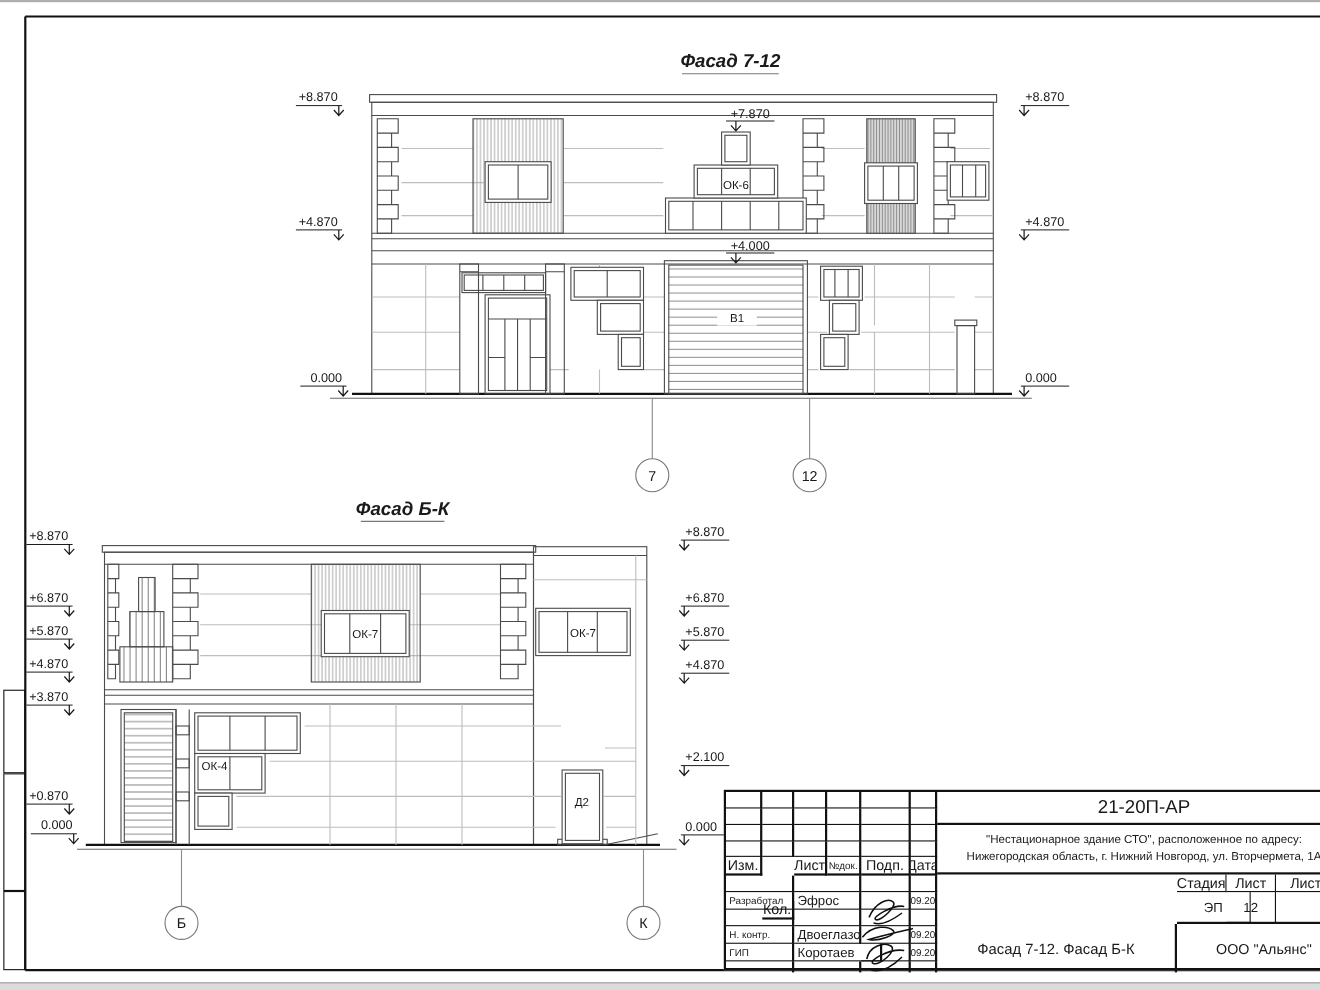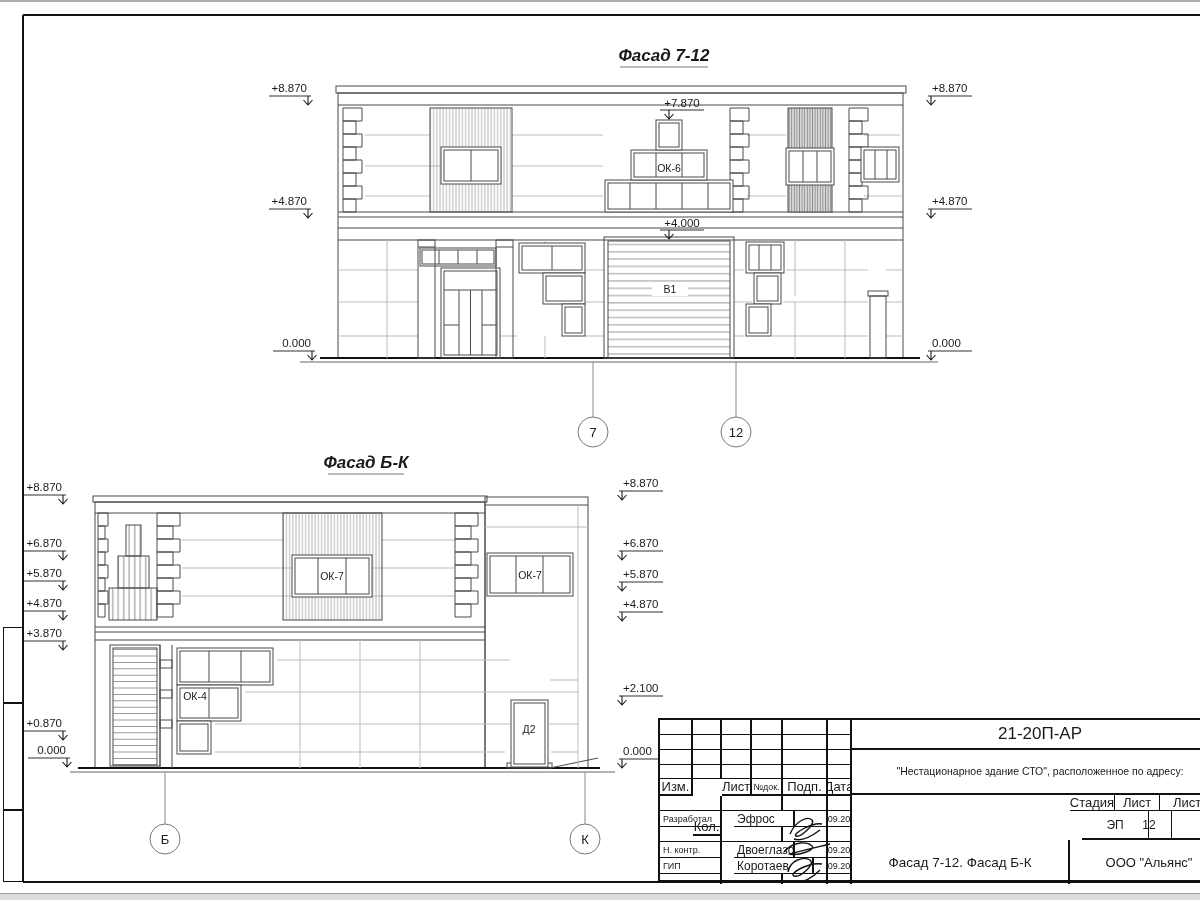--- a/index.html
+++ b/index.html
@@ -25,21 +25,21 @@
   }
   .tb-abs{position:absolute;box-sizing:border-box;}
   .b-r{border-right:2px solid #111;}
   .b-b{border-bottom:2px solid #111;}
   .b-r1{border-right:1px solid #111;}
   .b-b1{border-bottom:1px solid #111;}
   .cell{display:flex;align-items:center;justify-content:center;text-align:center;overflow:hidden;}
   .cell-l{display:flex;align-items:center;justify-content:flex-start;padding-left:3px;overflow:hidden;}
   .big{font-size:17px;}
   .adr{font-size:10.5px;line-height:1.45;}
-  .nm{font-size:12px;margin-left:12px;}
+  .nm{font-size:12px;}
   .sheetname{font-size:13.5px;}
   .comp{font-size:13px;}
   .hdr{font-size:13px;}
   .small{font-size:9px;}
   .sig-svg{position:absolute;pointer-events:none;}
 
   
   .side-box{position:absolute;border:1.5px solid #111;box-sizing:border-box;background:#fff;}
 </style>
 </head>
@@ -446,20 +446,21 @@
   </svg>
   <svg class="sig-svg" style="left:118px;top:118px;" width="56" height="46" viewBox="0 0 56 46">
     <path d="M6 14 C16 2 30 4 34 8 C38 12 20 18 12 16 C26 12 44 8 52 6 M10 34 C12 22 26 18 32 22 C38 26 22 40 16 38 C10 36 30 24 44 26 M14 44 C24 46 34 40 42 32" fill="none" stroke="#111" stroke-width="1.4"></path>
   </svg>
 
   <div class="tb-abs b-b cell big" style="left:192px;top:0;width:376px;height:30px;">21-20П-АР</div>
 
   <div class="tb-abs b-b" style="left:192px;top:30px;width:376px;height:45px;">
     <div class="cell adr" style="width:100%;height:100%;flex-direction:column;">
       <div>"Нестационарное здание СТО", расположенное по адресу:</div>
+      <div>Нижегородская область, г. Нижний Новгород, ул. Вторчермета, 1А</div>
     </div>
   </div>
 
 
   <div class="tb-abs b-r1 b-b1 cell hdr" style="left:410px;top:75px;width:45px;height:16px;">Стадия</div>
   <div class="tb-abs b-r1 b-b1 cell hdr" style="left:455px;top:75px;width:45px;height:16px;">Лист</div>
   <div class="tb-abs b-b1 cell hdr" style="left:500px;top:75px;width:68px;height:16px;">Листов</div>
 
   <div class="tb-abs b-r1 b-b cell nm" style="left:410px;top:91px;width:67px;height:29px;">ЭП</div>
   <div class="tb-abs b-r1 b-b cell nm" style="left:455px;top:91px;width:45px;height:29px;">12</div>

